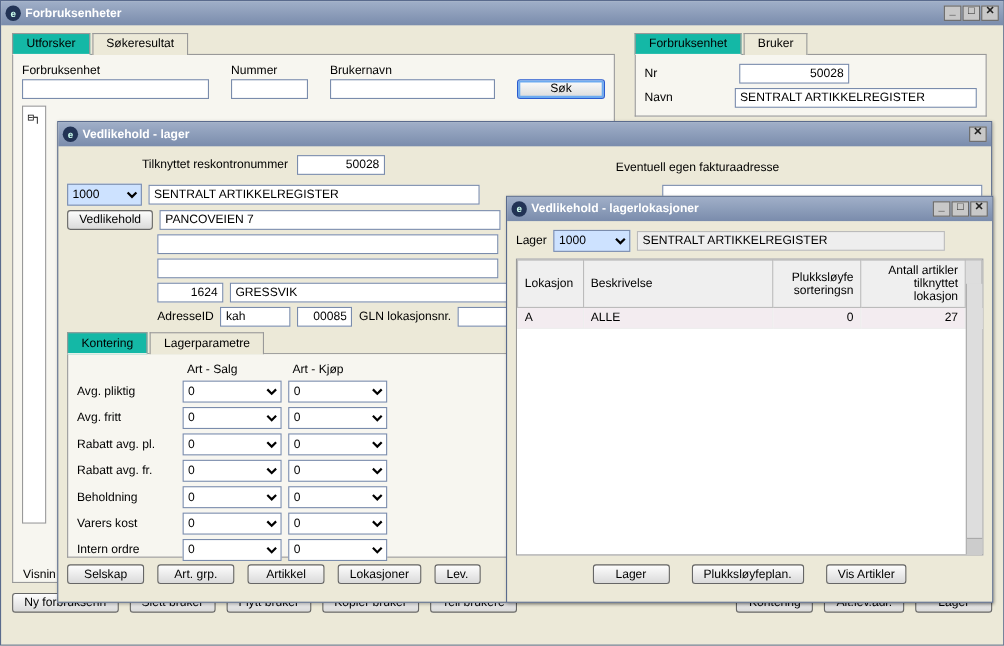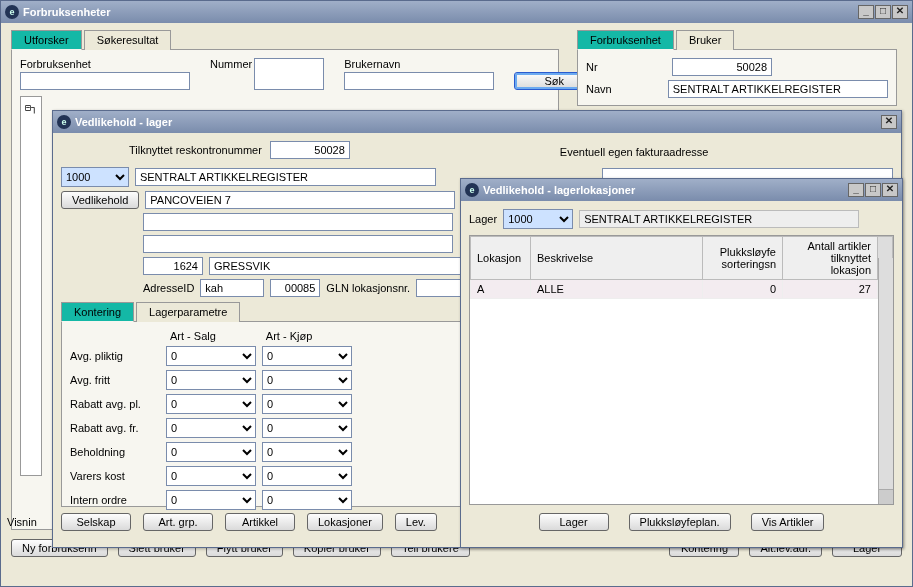--- a/index.html
+++ b/index.html
@@ -61,36 +61,36 @@
       <div class="tabs">
         <div class="tab active">Utforsker</div>
         <div class="tab">Søkeresultat</div>
       </div>
       <div class="pane" style="height:480px;">
         <div style="display:flex;gap:20px;margin-bottom:6px;">
           <div style="display:flex;flex-direction:column;gap:2px;">
             <label class="lbl">Forbruksenhet</label>
             <input class="text" style="width: 170px;">
           </div>
-          <div style="display:flex;flex-direction:row;gap:2px;">
+          <div style="display:flex;flex-direction:column;gap:2px;">
             <label class="lbl">Nummer</label>
             <input class="text" style="width: 70px;">
           </div>
           <div style="display:flex;flex-direction:column;gap:2px;">
             <label class="lbl">Brukernavn</label>
             <input class="text" style="width: 150px;">
           </div>
           <div style="align-self:flex-end;">
             <button class="btn primary" style="min-width:80px">Søk</button>
           </div>
         </div>
         <div style="display:flex;gap:6px;">
           <div class="tree"><span>⊟┐</span></div>
         </div>
-        <div style="position:absolute;bottom:8px;left:2px;">
+        <div style="position:absolute;bottom:8px;left:16px;">
           <label class="lbl">Visnin</label>
         </div>
       </div>
     </div>
 
     <div style="position:absolute;left:570px;top:0;width:332px;">
       <div class="tabs">
         <div class="tab active">Forbruksenhet</div>
         <div class="tab">Bruker</div>
       </div>

